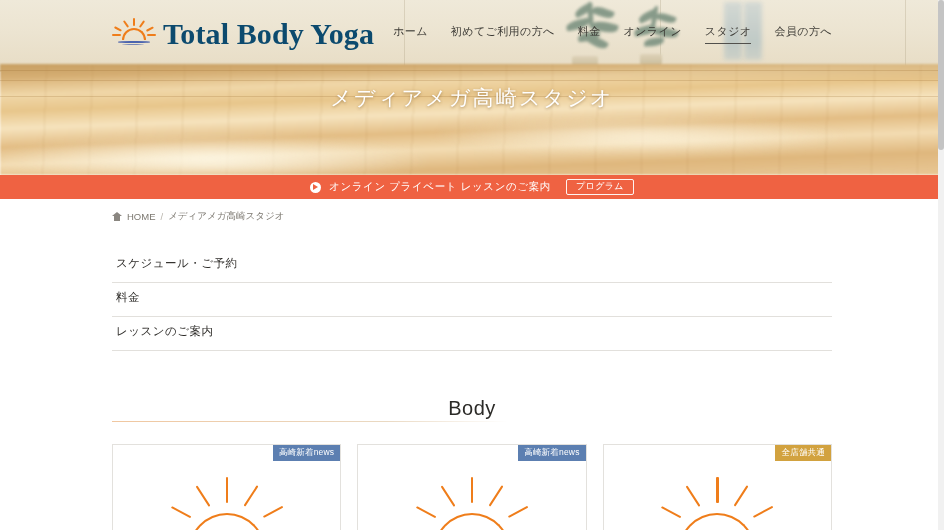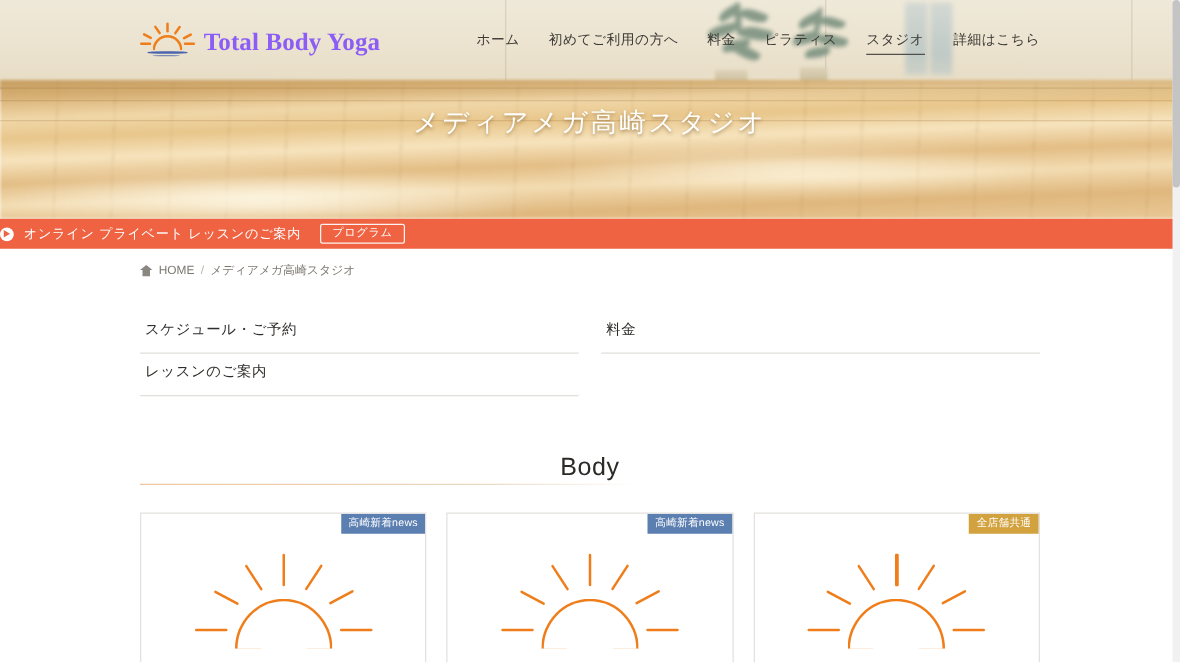--- a/index.html
+++ b/index.html
@@ -86,21 +86,21 @@
 
   
   .header-row {
     position: absolute; left: 0; top: 0; width: 944px; height: 68px;
     display: flex; align-items: center; z-index: 4;
   }
   .logo { display: flex; align-items: center; margin-left: 112px; cursor: pointer; }
   .logo-mark { width: 44px; height: 34px; position: relative; margin-right: 7px; }
   .logo-text {
     font-family: "Liberation Serif", "DejaVu Serif", serif;
-    font-size: 20px; font-weight: 700; color: #8b5cf6; letter-spacing: .1px;
+    font-size: 30px; font-weight: 700; color: #0c4a6e; letter-spacing: .1px;
   }
   .nav { display: flex; align-items: center; gap: 23px; margin-left: auto; margin-right: 112px; }
   .nav-item {
     position: relative; font-size: 11px; color: #3c3a35; letter-spacing: .4px;
     padding-bottom: 5px; cursor: pointer; white-space: nowrap;
   }
   .nav-item.active::after {
     content: ""; position: absolute; left: 0; right: 0; bottom: 0;
     height: 1px; background: #51504c;
   }
@@ -109,21 +109,21 @@
     font-size: 21px; color: #ffffff; letter-spacing: 2.2px; z-index: 4;
     text-shadow: 0 1px 3px rgba(90,60,20,.45);
     font-family: "Liberation Sans", "DejaVu Sans", sans-serif;
   }
 
   
   .cta-band {
     position: relative; z-index: 5;
     width: 944px; height: 24px;
     background: #ef6242;
-    display: flex; align-items: center; justify-content: flex-start;
+    display: flex; align-items: center; justify-content: center;
     gap: 8px;
   }
   .cta-icon {
     width: 11px; height: 11px; border-radius: 50%;
     background: #ffffff; position: relative; flex: none;
   }
   .cta-icon::after {
     content: ""; position: absolute; left: 3.4px; top: 2.6px;
     border-left: 5px solid #ef6242;
     border-top: 3px solid transparent;
@@ -151,21 +151,21 @@
   }
   .home-icon::after {
     content: ""; position: absolute; left: 1.8px; top: 4.3px;
     width: 6.4px; height: 4.6px; background: #8a8680;
   }
   .crumb-sep { color: #b8b4ac; }
 
   
   .links {
     width: 720px; margin: 26px auto 0;
-    display: grid; grid-template-columns: 1fr 1fr; column-gap: 18px;
+    display: grid; grid-template-columns: 1fr; column-gap: 18px;
   }
   .link-cell {
     border-bottom: 1px solid #e2e0dc;
     padding: 7px 4px 11px 4px;
     font-size: 11.5px; color: #2f2d2a; letter-spacing: .5px;
     cursor: pointer;
   }
 
   
   .news-head {
@@ -278,23 +278,23 @@
             <div class="water" style="left:10px; top:26.5px; width:22px; height:1.6px; opacity:.6;"></div>
           </div>
         </div>
         <div class="logo-text">Total Body Yoga</div>
       </div>
 
       <nav class="nav">
         <div class="nav-item">ホーム</div>
         <div class="nav-item">初めてご利用の方へ</div>
         <div class="nav-item">料金</div>
-        <div class="nav-item">ピラティス</div>
+        <div class="nav-item">オンライン</div>
         <div class="nav-item active">スタジオ</div>
-        <div class="nav-item">詳細はこちら</div>
+        <div class="nav-item">会員の方へ</div>
       </nav>
     </div>
 
     <div class="hero-title">メディアメガ高崎スタジオ</div>
   </div>
 
   <div class="cta-band">
     <span class="cta-icon"></span>
     <span class="cta-text">オンライン プライベート レッスンのご案内</span>
     <button class="cta-btn">プログラム</button>

